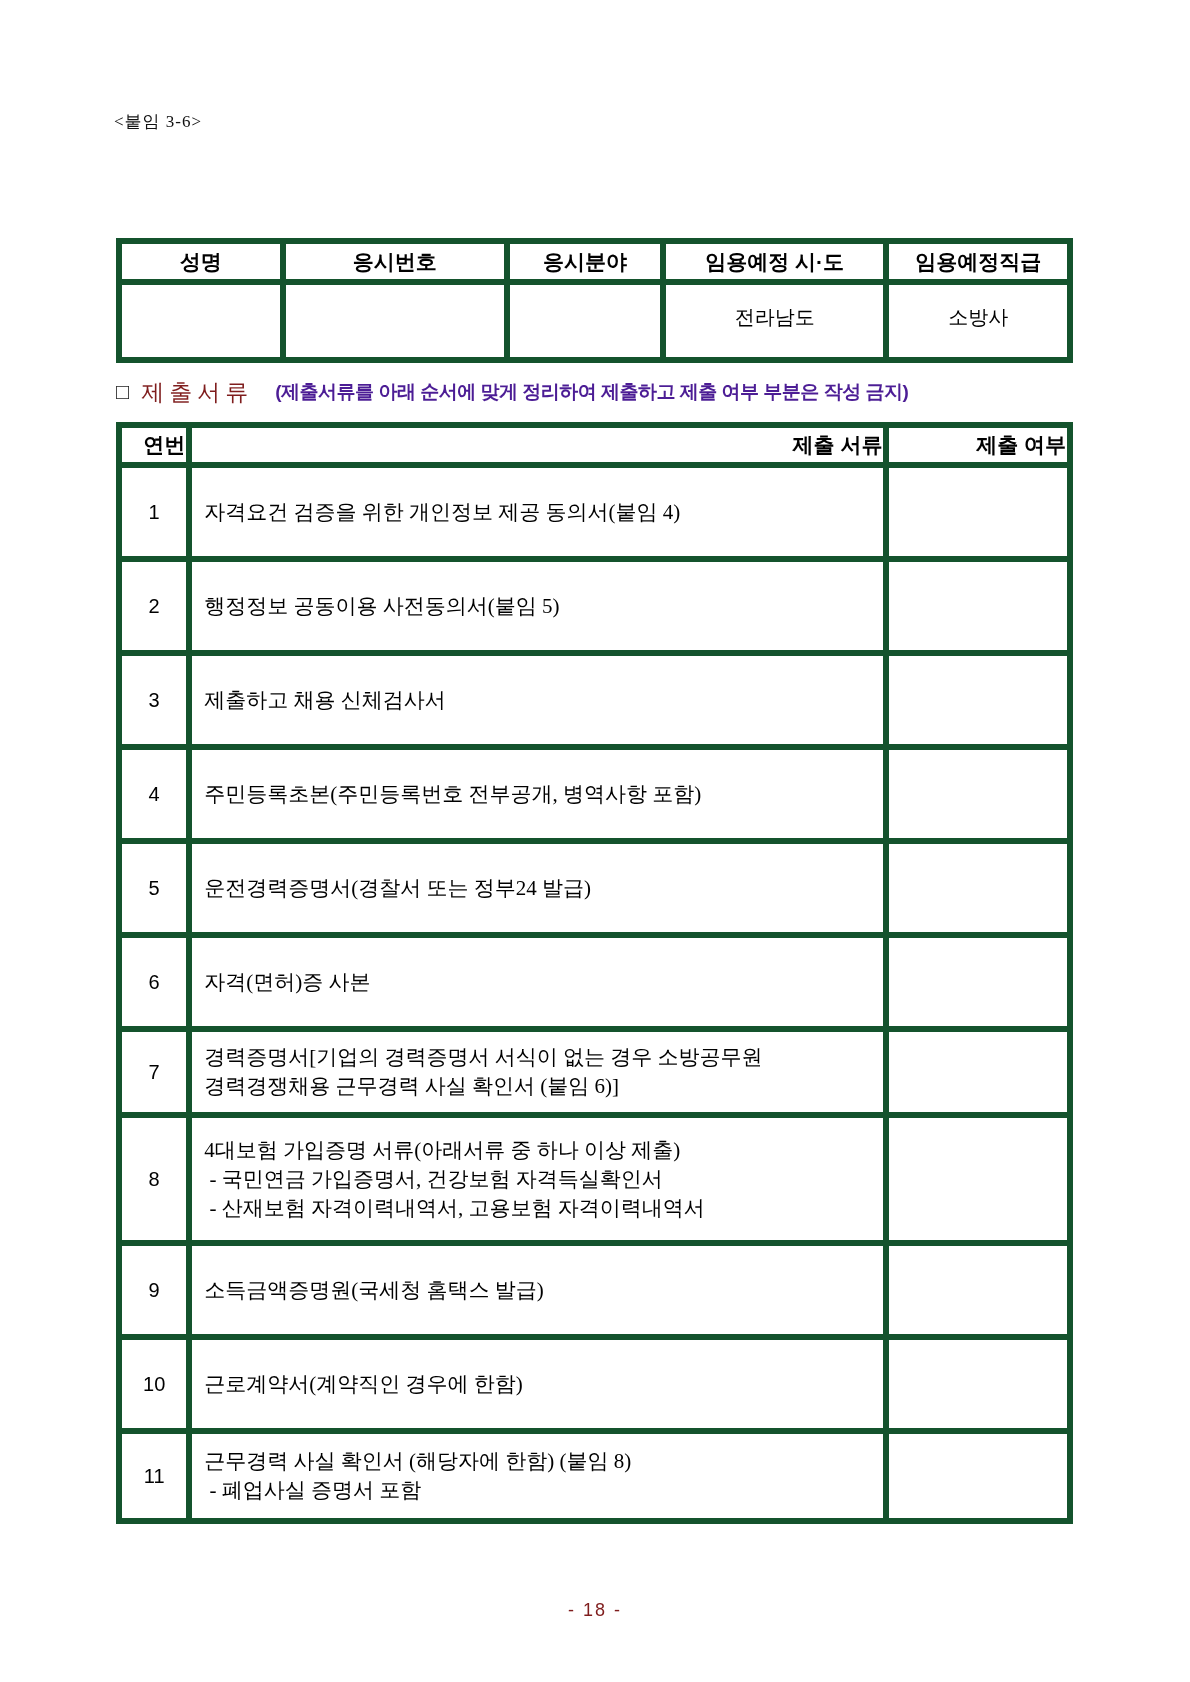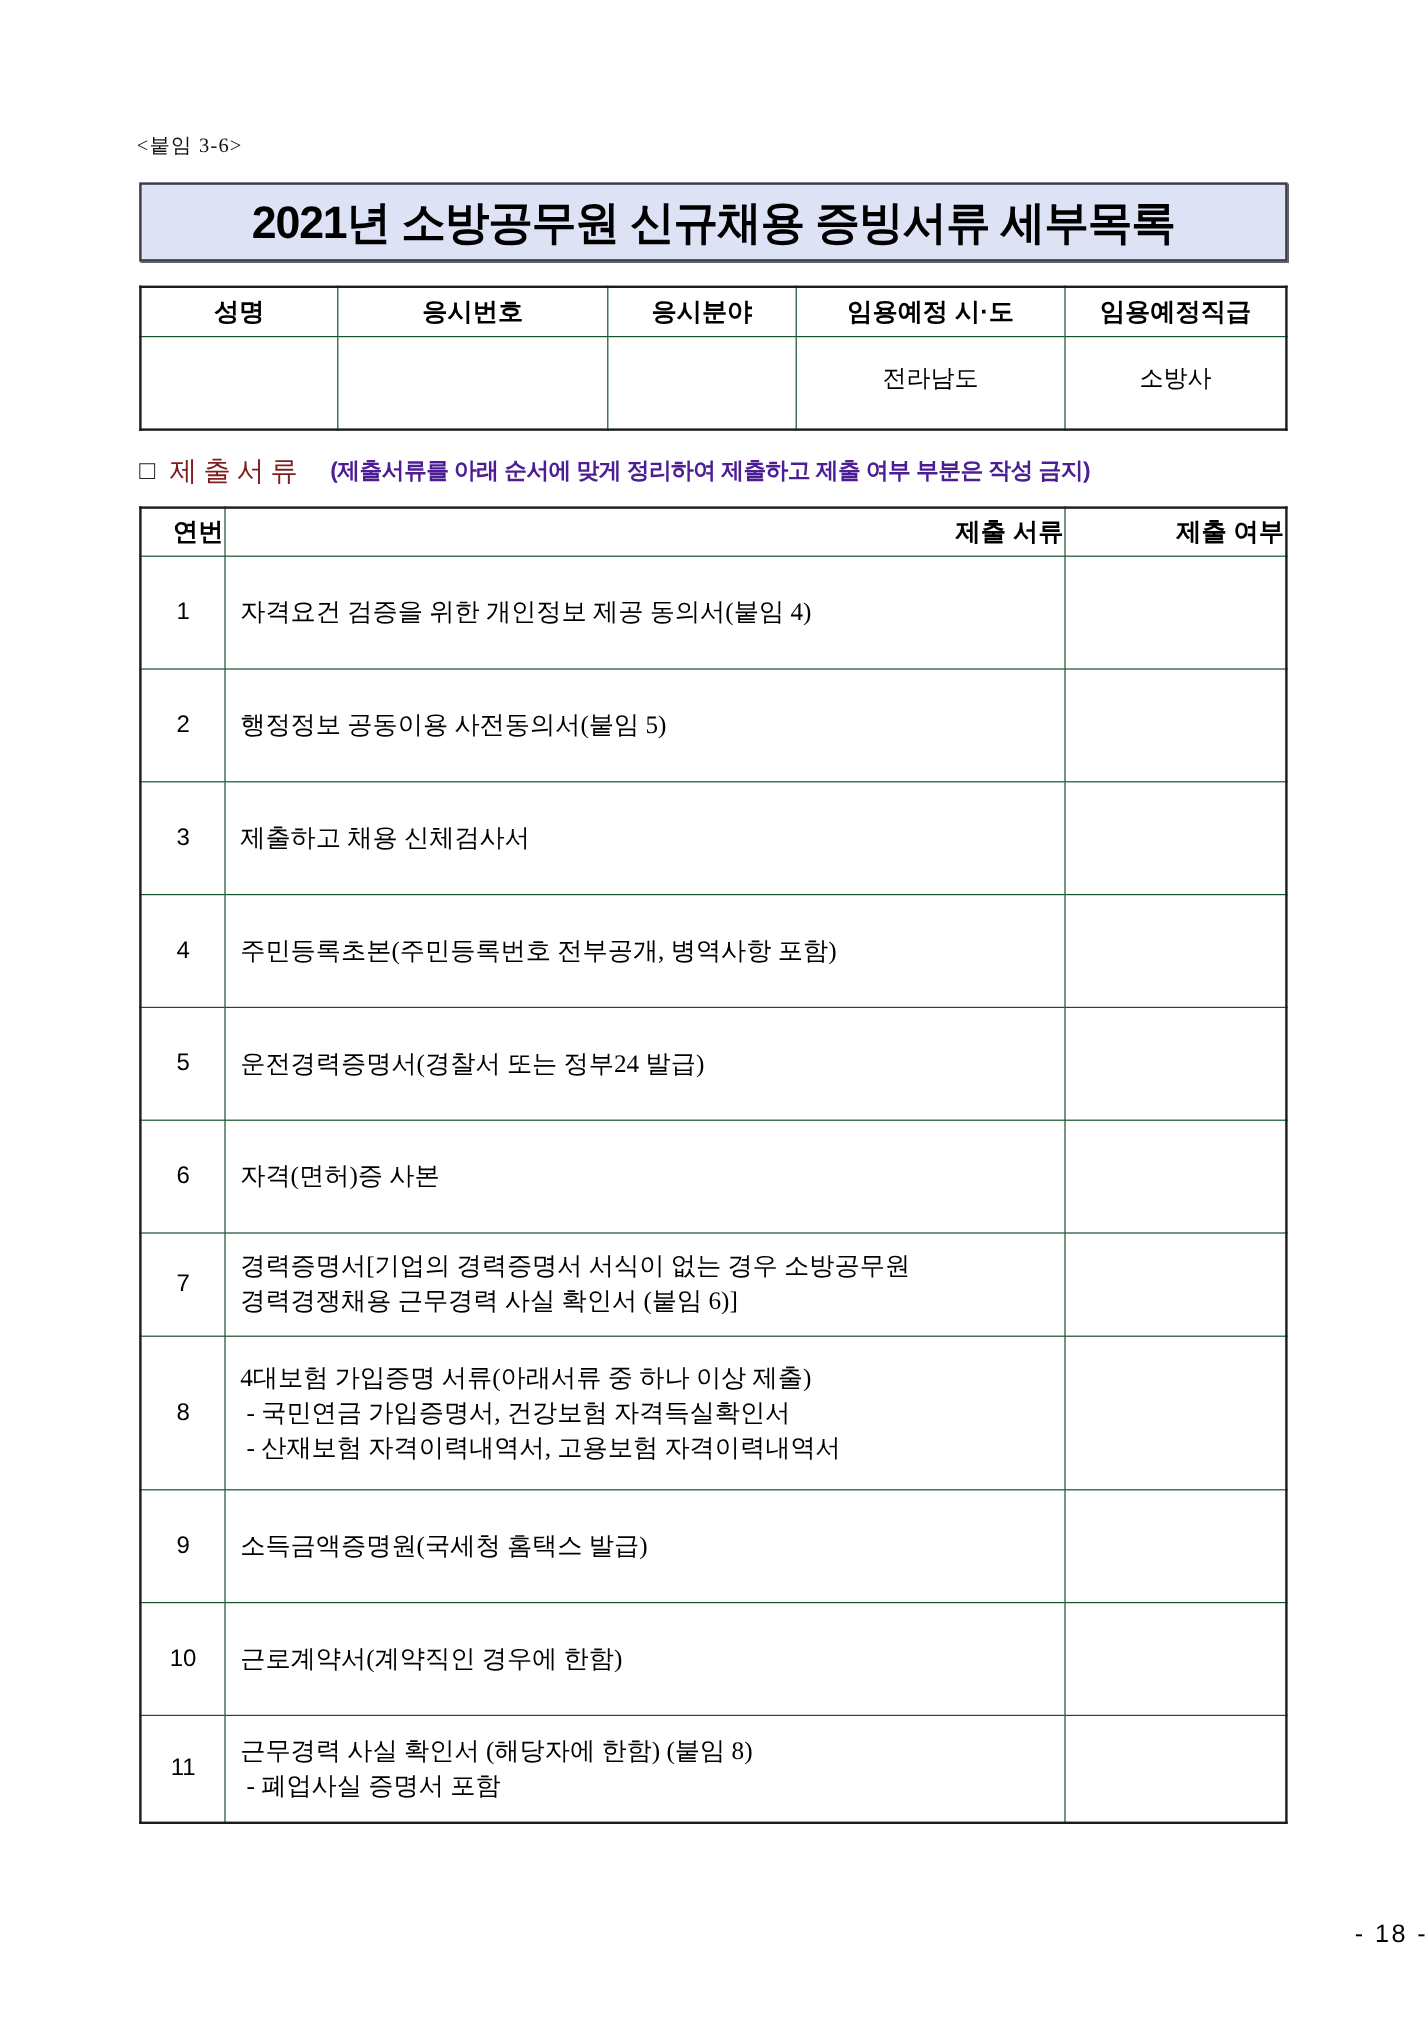--- a/index.html
+++ b/index.html
@@ -30,21 +30,21 @@
   .title-banner .title-text{
     font-size:38px;font-weight:800;letter-spacing:-1px;
     transform:scaleX(0.98);white-space:nowrap;
   }
   
   table.grid{
     border-collapse:collapse;table-layout:fixed;width:100%;
     border:2px solid #1c1c1c;
   }
   table.grid th, table.grid td{
-    border:1px solid #14532d;
+    border:6px solid #14532d;
     box-sizing:border-box;
     overflow:hidden;
   }
   
   .info-table-wrap{position:absolute;left:116px;top:238px;width:957px;}
   .info-table th{height:41px;font-size:21px;font-weight:bold;text-align:center;vertical-align:middle;}
   .info-table td{height:78px;font-size:20px;text-align:center;vertical-align:middle;padding-bottom:8px;}
   
   .section-line{
     position:absolute;left:116px;top:377px;width:1010px;height:30px;
@@ -73,33 +73,30 @@
   }
   .doc-table td.cell-sub{vertical-align:middle;}
   .doc-table .line{white-space:pre-wrap;}
   tr.row-s  td{height:94px;}
   tr.row-m  td{height:86px;}
   tr.row-l  td{height:128px;}
   tr.row-xl td{height:90px;}
   
   .page-number{
     position:absolute;left:0;top:1600px;width:100%;
-    text-align:right;font-size:21px;letter-spacing:2px;color:#000000;
+    text-align:center;font-size:18px;letter-spacing:2px;color:#7f1d1d;
   }
 </style>
 </head>
 <body>
 
 <div class="page">
 
   <div class="attach-label">&lt;붙임 3-6&gt;</div>
 
-  <div class="title-banner">
-    <span class="title-text">2021년 소방공무원 신규채용 증빙서류 세부목록</span>
-  </div>
 
   <div class="info-table-wrap">
     <table class="grid info-table">
       <colgroup>
         <col style="width:17.2%">
           <col style="width:23.6%">
           <col style="width:16.4%">
           <col style="width:23.5%">
           <col style="width:19.3%">
       </colgroup>

